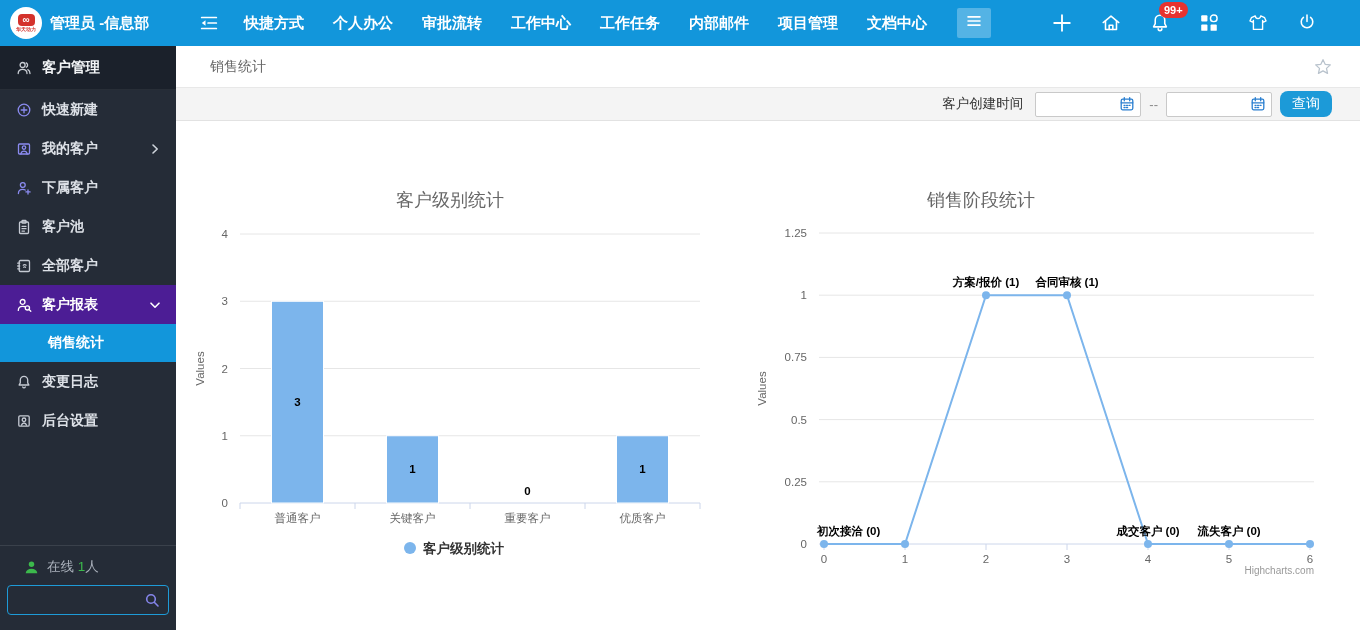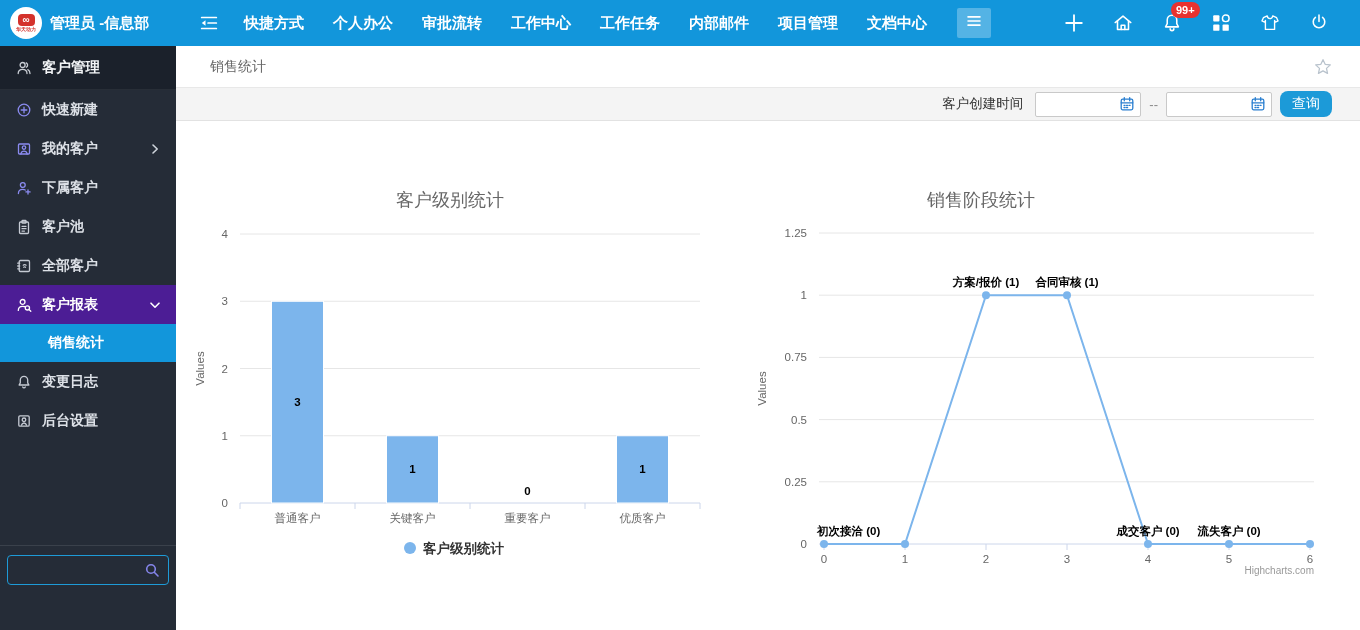--- a/index.html
+++ b/index.html
@@ -15,21 +15,21 @@
     display:flex; flex-direction:column; align-items:center; justify-content:center; flex:0 0 32px; }
   .logo-core { width:17px; height:12px; background:#d4322c; border-radius:4px; color:#fff;
     font-size:10px; line-height:11px; text-align:center; font-weight:bold; }
   .logo-text { font-size:5px; color:#d4322c; font-weight:bold; line-height:6px; }
   .brand-title { margin-left:8px; font-size:15px; font-weight:bold; white-space:nowrap; }
   .fold-btn { margin-left:22px; display:flex; align-items:center; cursor:pointer; }
   .main-nav { display:flex; align-items:center; gap:29px; margin-left:24px; }
   .nav-item { font-size:15px; font-weight:bold; white-space:nowrap; cursor:pointer; }
   .more-btn { margin-left:30px; width:34px; height:30px; background:rgba(255,255,255,.28);
     border-radius:2px; display:flex; align-items:center; justify-content:center; cursor:pointer; }
-  .topbar-actions { margin-left:auto; display:flex; align-items:center; gap:23px; padding-right:28px; }
+  .topbar-actions { margin-left:auto; display:flex; align-items:center; gap:23px; padding-right:40px; }
   .action-btn { position:relative; width:26px; height:26px; display:flex; align-items:center;
     justify-content:center; cursor:pointer; color:#fff; }
   .badge { position:absolute; top:-8px; left:12px; background:#e8322f; color:#fff; font-size:11px;
     font-weight:bold; line-height:14px; padding:1px 5px; border-radius:9px; white-space:nowrap; }
 
   
   .sidebar { position:absolute; left:0; top:46px; width:176px; height:584px; background:#252c37; z-index:4; }
   .sb-header { height:44px; background:#1b212b; display:flex; align-items:center; color:#f2f4f6;
     font-size:14.5px; font-weight:bold; border-bottom:1px solid rgba(255,255,255,.06); cursor:pointer; }
   .sb-item { height:39px; display:flex; align-items:center; color:#dde1e7; font-size:14px;
@@ -245,20 +245,29 @@
             <svg width="16" height="16" viewBox="0 0 16 16" fill="none" stroke="currentColor" stroke-width="1.3" stroke-linecap="round" stroke-linejoin="round">
               <rect x="2.8" y="2.8" width="10.4" height="10.4" rx="1.2"></rect>
               <circle cx="8" cy="6.8" r="1.8"></circle>
               <path d="M5.4 12.2c.5-1.5 1.4-2.2 2.6-2.2s2.1.7 2.6 2.2"></path>
             </svg>
           </span>
           <span>后台设置</span>
         </div>
       </div>
     <div class="sb-footer">
+      <div class="online-row">
+        <span id="online-icon" style="color:#3cb94c;display:flex;">
+            <svg width="15" height="15" viewBox="0 0 16 16" fill="currentColor">
+              <circle cx="8" cy="4.6" r="2.9"></circle>
+              <path d="M1.8 14c.3-3.2 2.8-4.8 6.2-4.8s5.9 1.6 6.2 4.8z"></path>
+            </svg>
+          </span>
+        <span><span>在线 </span><span class="online-count">1</span><span>人</span></span>
+      </div>
       <div class="sb-search">
         <input type="text" placeholder="" style="">
         <span class="sic" id="sb-search-icon">
             <svg width="16" height="16" viewBox="0 0 16 16" fill="none" stroke="currentColor" stroke-width="1.6" stroke-linecap="round" stroke-linejoin="round">
               <circle cx="7" cy="7" r="4.3"></circle>
               <path d="M10.3 10.3L14 14"></path>
             </svg>
           </span>
       </div>
     </div>

